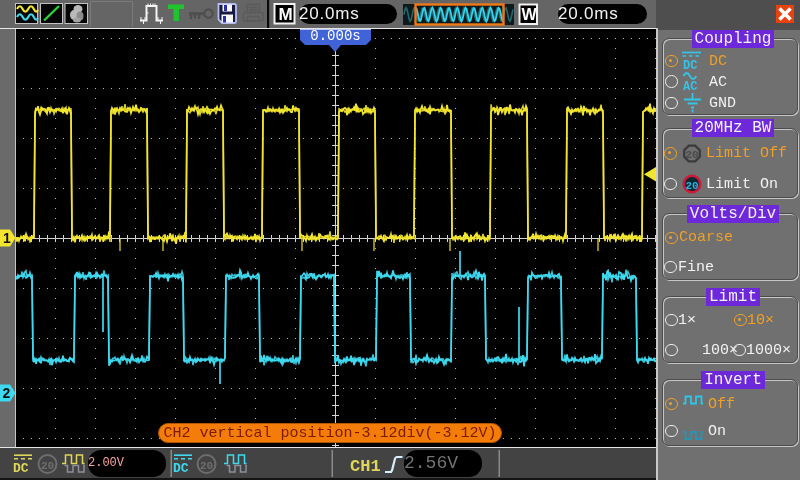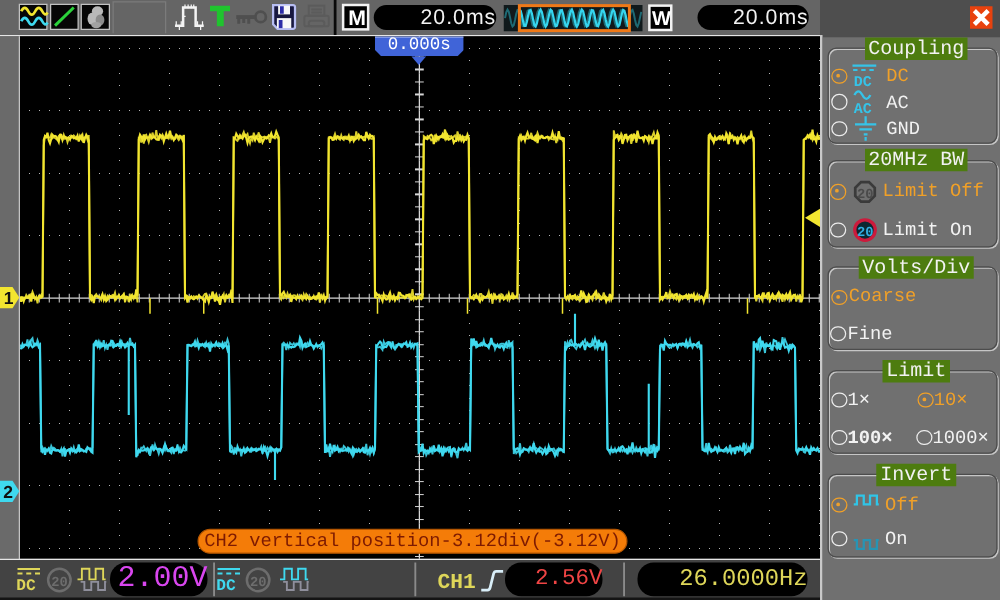--- a/index.html
+++ b/index.html
@@ -1,25 +1,25 @@
 <!DOCTYPE html>
 <html><head><meta charset="utf-8">
 <style>
 * { margin:0; padding:0; box-sizing:border-box; }
 html,body { width:800px; height:480px; overflow:hidden; background:#6a6a6a;
   font-family:"Liberation Sans", sans-serif; }
 #page { position:relative; width:800px; height:480px; }
 .abs { position:absolute; }
 .mono { font-family:"Liberation Mono", monospace; }
-.pill { position:absolute; background:#000; border-radius:13px; text-align:right;
+.pill { position:absolute; background:#000; border-radius:13px; text-align:left;
   font-family:"Liberation Mono", monospace; }
 .fs { position:absolute; border:1px solid #4c4c4c; border-radius:7px; box-shadow:1px 1px 0 #c6c6c6, inset 1px 1px 0 #c6c6c6; }
 .leg { position:absolute; width:144px; text-align:center; font-family:"Liberation Mono", monospace;
   font-size:16px; color:#f2f2f2; z-index:3; }
-.leg span { background:#4d7c0f; padding:0 3px; }
+.leg span { background:#6d28d9; padding:0 3px; }
 .radio { position:absolute; width:12.5px; height:12.5px; border-radius:50%; border:1.8px solid #ececec; }
 .radio.sel { border-color:#f0a028; }
 .radio.sel::after { content:""; position:absolute; left:2.9px; top:2.9px; width:3.2px; height:3.2px;
   border-radius:50%; background:#f0a028; }
 .plbl { position:absolute; font-family:"Liberation Mono", monospace; font-size:15px; color:#f2f2f2; white-space:nowrap; }
 .orange { color:#f0a028; }
 </style></head>
 <body>
 <div id="page">
 
@@ -192,23 +192,22 @@
   <circle cx="206.5" cy="16" r="9" stroke="#6d6d6d" stroke-width="2" fill="none"></circle>
   <text x="200" y="20.5" font-family="Liberation Mono" font-size="11" font-weight="bold" fill="#6d6d6d">20</text>
   <path d="M224 15.5 h3.5 v-8.5 h6 v8.5 h5 v-8.5 h6 v8.5 h2" fill="none" stroke="#3fd9ef" stroke-width="1.5"></path>
   <path d="M226.5 17.5 h3 v6.5 h5.5 v-6.5 h5.5 v6.5 h5.5 v-6.5 h1" fill="none" stroke="#8f8f9c" stroke-width="1.5"></path>
   <rect x="331.5" y="2" width="1.5" height="27" fill="#8a8a8a"></rect>
 
   <text x="350" y="22.5" font-family="Liberation Mono" font-size="17" font-weight="bold" fill="#ded659">CH1</text>
   <path d="M385 24 h5 q1.6 0 2.1 -1.9 l2.8 -11.2 q0.5 -1.9 2.1 -1.9 h5.5" fill="none" stroke="#d9eef8" stroke-width="2.2"></path>
   <rect x="498.5" y="2" width="1.5" height="27" fill="#8a8a8a"></rect>
 </svg>
-<div class="pill" style="left:88px;top:450px;width:78px;height:27px;color:#d946ef;font-size:24px;line-height:27px;">2.00V</div>
-<div class="pill" style="left:404px;top:450px;width:78px;height:27px;color:#ef4444;font-size:18px;line-height:27px;">2.56V</div>
-<div class="pill" style="left:510px;top:450px;width:136px;height:27px;color:#ded659;font-size:19px;line-height:27px;">26.0000Hz</div>
+<div class="pill" style="left:88px;top:450px;width:78px;height:27px;color:#fca5a5;font-size:12px;line-height:27px;">2.00V</div>
+<div class="pill" style="left:404px;top:450px;width:78px;height:27px;color:#737373;font-size:18px;line-height:27px;">2.56V</div>
 
 <div class="abs" style="left:658px;top:30px;width:142px;height:450px;background:#707070;"></div>
 
 <div class="fs" style="left:662px;top:38px;width:136px;height:77px;"></div>
 <div class="leg" style="left:661px;top:30px;"><span>Coupling</span></div>
 <div class="radio sel" style="left:665px;top:54.75px;"></div>
 <div class="plbl orange" style="left:709px;top:53px;">DC</div>
 <div class="radio" style="left:665px;top:75.25px;"></div>
 <div class="plbl" style="left:709px;top:74px;">AC</div>
 <div class="radio" style="left:665px;top:96.75px;"></div>
@@ -228,21 +227,21 @@
 <div class="radio" style="left:664px;top:260.75px;"></div>
 <div class="plbl" style="left:678px;top:259px;">Fine</div>
 
 <div class="fs" style="left:662px;top:296px;width:136px;height:67px;"></div>
 <div class="leg" style="left:661px;top:288px;"><span>Limit</span></div>
 <div class="radio" style="left:665px;top:313.75px;"></div>
 <div class="plbl" style="left:678px;top:312px;">1×</div>
 <div class="radio sel" style="left:734px;top:313.75px;"></div>
 <div class="plbl orange" style="left:747px;top:312px;">10×</div>
 <div class="radio" style="left:665px;top:343.75px;"></div>
-<div class="plbl" style="left:678px;top:342px;font-weight:bold;">100×</div>
+<div class="plbl" style="left:702px;top:342px;">100×</div>
 <div class="radio" style="left:733px;top:343.75px;"></div>
 <div class="plbl" style="left:746px;top:342px;">1000×</div>
 
 <div class="fs" style="left:662px;top:379px;width:136px;height:67px;"></div>
 <div class="leg" style="left:661px;top:371px;"><span>Invert</span></div>
 <div class="radio sel" style="left:665px;top:397.75px;"></div>
 <div class="plbl orange" style="left:708px;top:396px;">Off</div>
 <div class="radio" style="left:665px;top:424.75px;"></div>
 <div class="plbl" style="left:708px;top:423px;">On</div>
 

